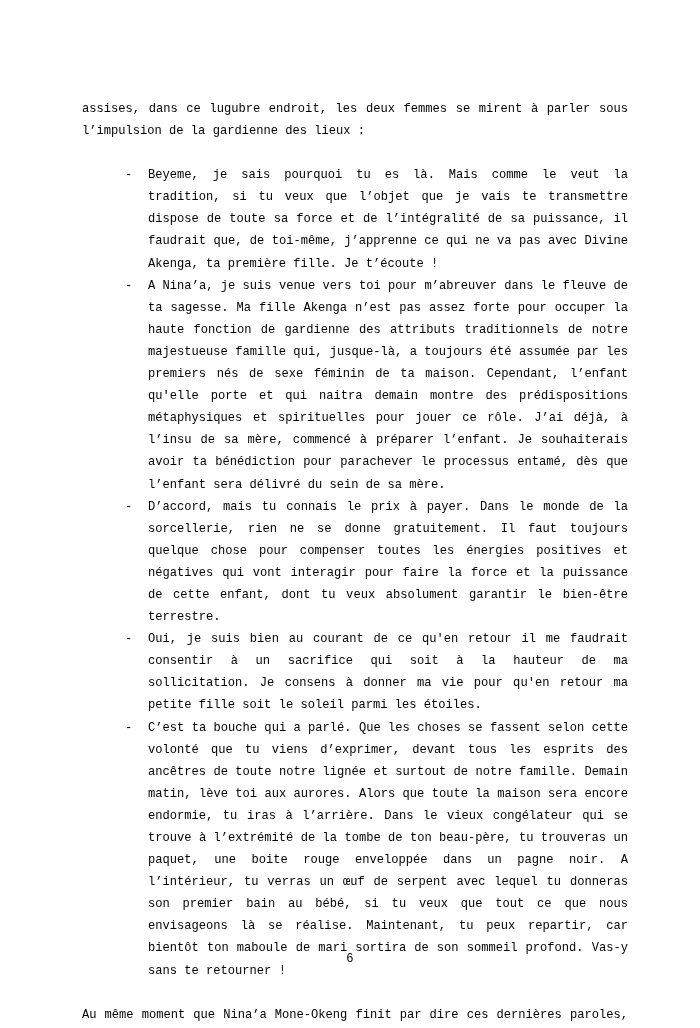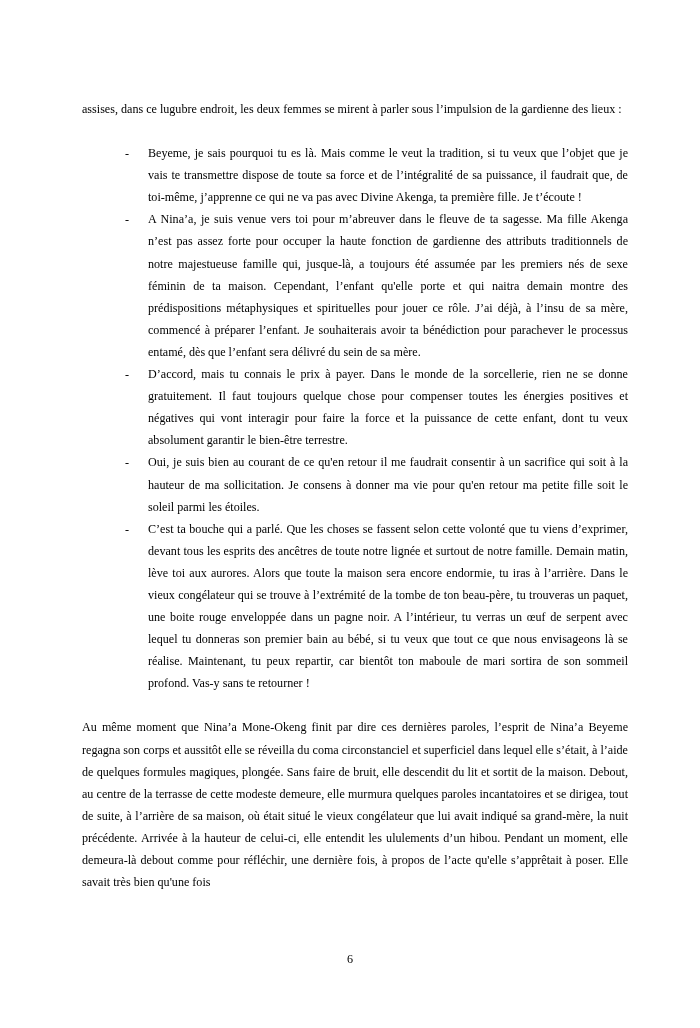--- a/index.html
+++ b/index.html
@@ -8,21 +8,21 @@
     background: #ffffff;
   }
 
   .page {
     position: relative;
     width: 700px;
     height: 1028px;
     background: #ffffff;
     margin: 0 auto;
     overflow: hidden;
-    font-family: Liberation Serif, serif;
+    font-family: Liberation Mono, monospace;
     color: #000000;
   }
 
   .content {
     position: absolute;
     left: 82px;
     top: 98px;
     width: 546px;
   }
 

